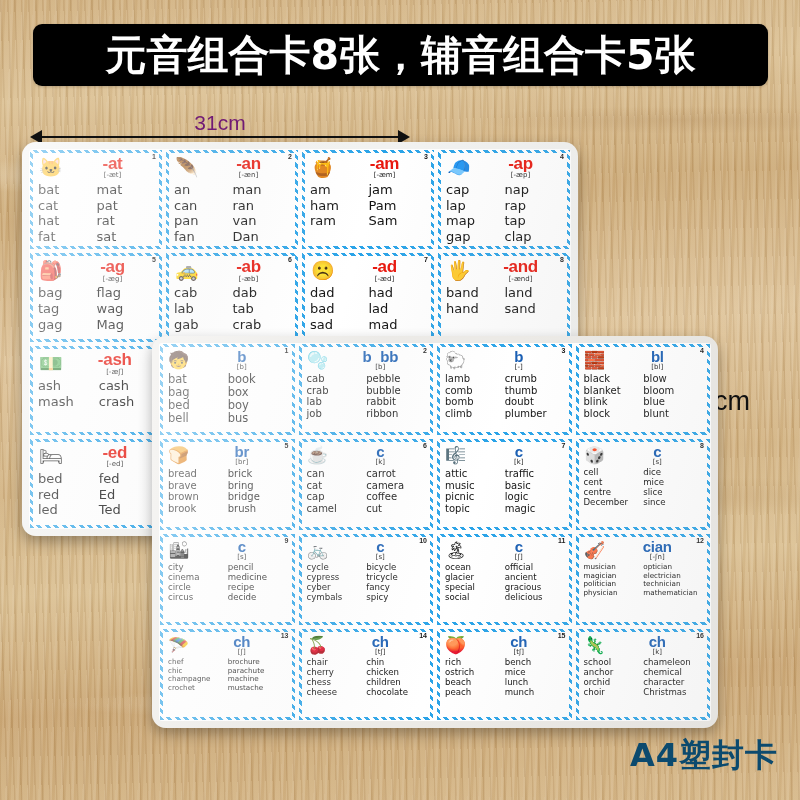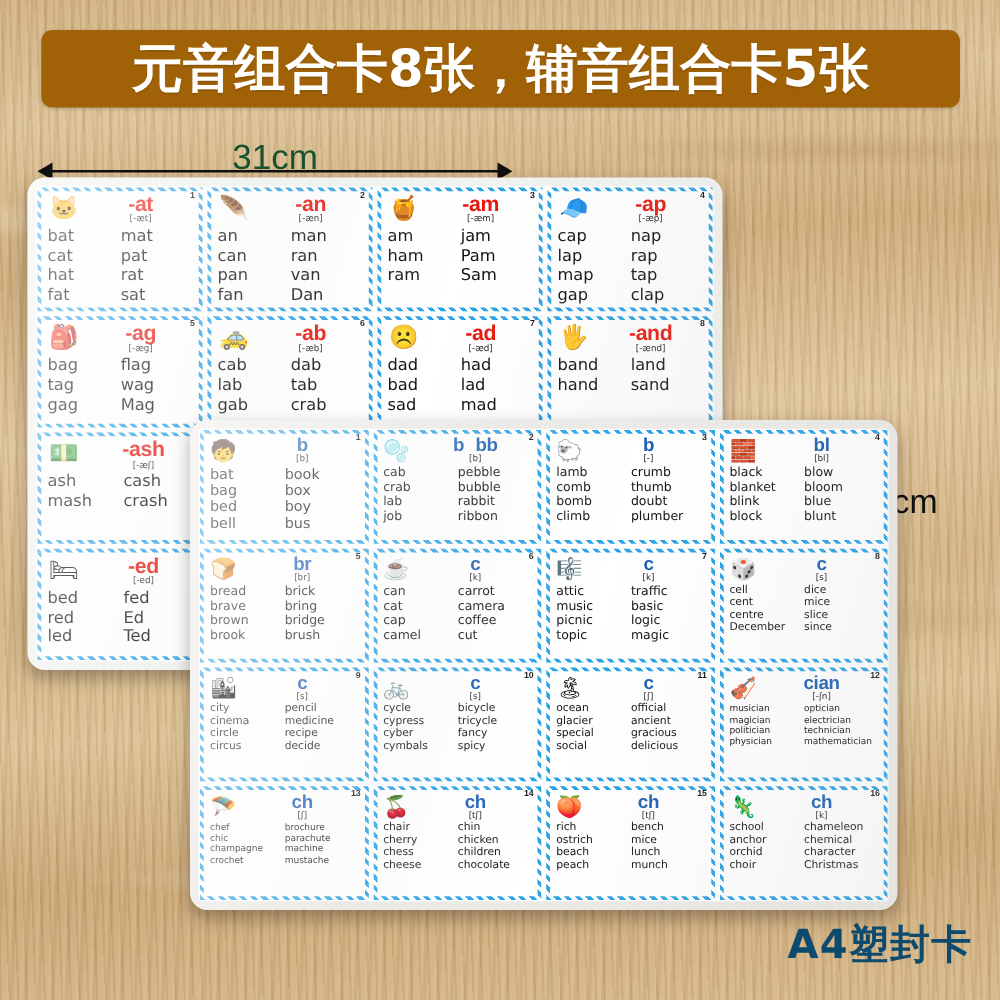--- a/index.html
+++ b/index.html
@@ -27,39 +27,39 @@
     content:"";position:absolute;inset:0;
     background:
       radial-gradient(ellipse 420px 26px at 18% 22%, rgba(255,250,235,.30), transparent 70%),
       radial-gradient(ellipse 520px 30px at 72% 62%, rgba(170,130,80,.22), transparent 70%),
       radial-gradient(ellipse 380px 22px at 40% 88%, rgba(255,248,230,.25), transparent 70%),
       radial-gradient(ellipse 300px 20px at 85% 15%, rgba(150,110,65,.18), transparent 70%);
   }
   
   #banner{
     position:absolute;left:33px;top:24px;width:735px;height:62px;
-    background:#a16207;border-radius:9px;
+    background:#000000;border-radius:9px;
     display:flex;align-items:center;justify-content:center;
     box-shadow:0 1px 3px rgba(0,0,0,.18);
   }
   #banner .txt{
     color:#fff;font-size:41px;font-weight:bold;letter-spacing:0px;
     font-family:"DejaVu Sans","Liberation Sans",sans-serif;
     white-space:nowrap;line-height:1;
     text-shadow:0 1px 0 rgba(0,0,0,.10);
   }
   
   #ruler-w{position:absolute;left:30px;top:112px;width:380px;height:34px;}
   #ruler-w .line{position:absolute;left:8px;right:8px;top:24px;height:2px;background:#111;}
   #ruler-w .ah-l,#ruler-w .ah-r{position:absolute;top:18px;width:0;height:0;
     border-top:7px solid transparent;border-bottom:7px solid transparent;}
   #ruler-w .ah-l{left:0;border-right:12px solid #111;}
   #ruler-w .ah-r{right:0;border-left:12px solid #111;}
   #ruler-w .lbl{position:absolute;left:50%;transform:translateX(-50%);top:0;
-    font-size:28px;color:#14532d;background:transparent;padding:0 6px;line-height:1;
+    font-size:21px;color:#701a75;background:transparent;padding:0 6px;line-height:1;
     font-family:"Liberation Sans",sans-serif;}
   
   #ruler-h{position:absolute;left:660px;top:340px;width:80px;height:360px;}
   #ruler-h .line{position:absolute;left:12px;top:6px;bottom:6px;width:2px;background:#111;}
   #ruler-h .ah-t,#ruler-h .ah-b{position:absolute;left:6px;width:0;height:0;
     border-left:7px solid transparent;border-right:7px solid transparent;}
   #ruler-h .ah-t{top:0;border-bottom:12px solid #111;}
   #ruler-h .ah-b{bottom:0;border-top:12px solid #111;}
   #ruler-h .lbl{position:absolute;left:24px;top:48px;font-size:27px;color:#111;line-height:1;}
   

